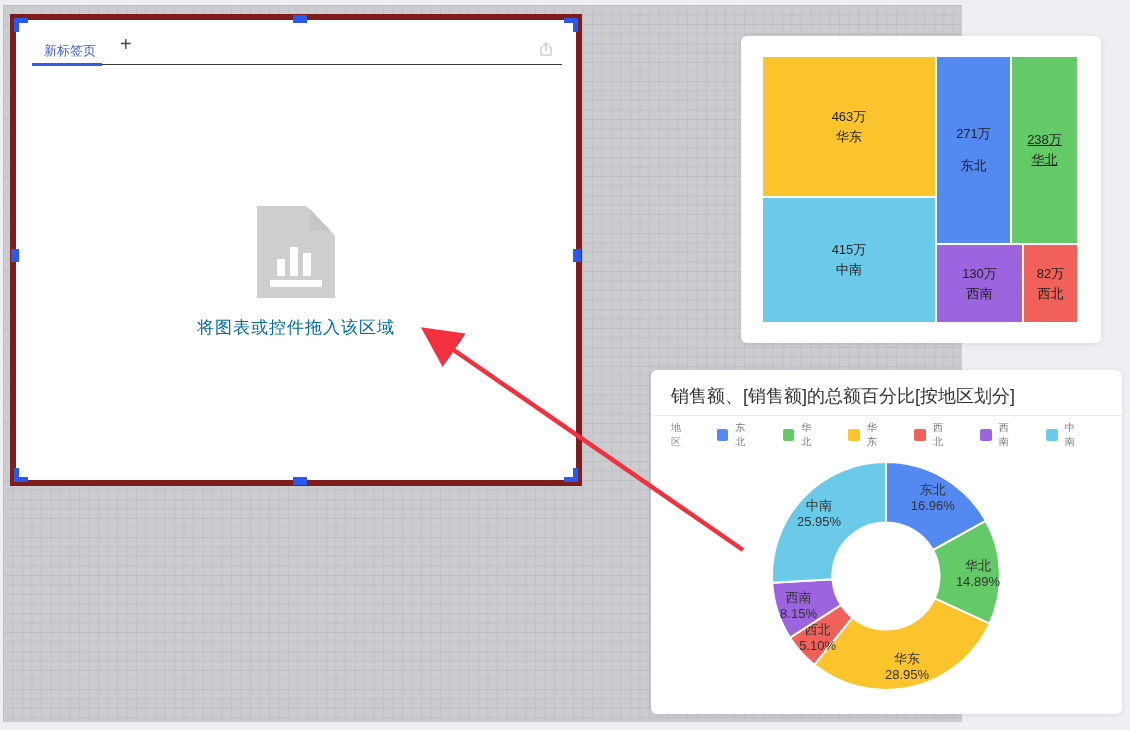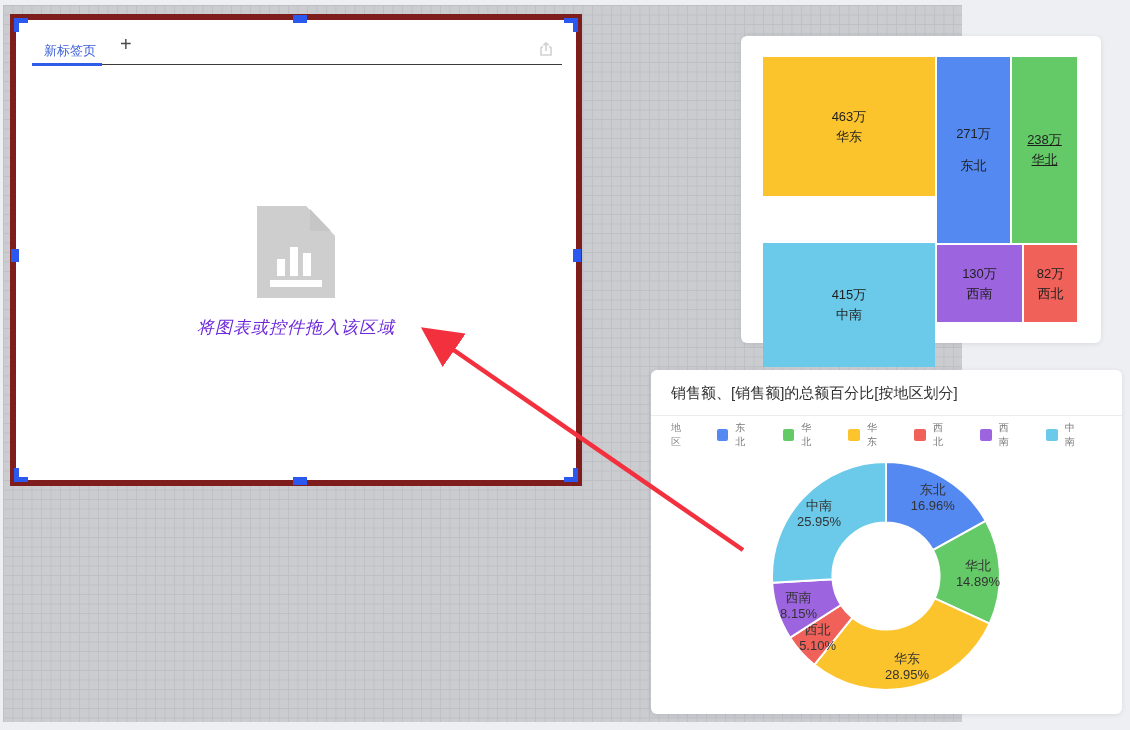--- a/index.html
+++ b/index.html
@@ -17,21 +17,21 @@
     background:#fff; border:6px solid #7f1d1d; }
   .tabbar { position:absolute; left:0; top:0; right:0; height:45px; }
   .tab-divider { position:absolute; left:16px; right:14px; bottom:0; height:1px; background:#3C3C3C; }
   .tab-active-line { position:absolute; left:16px; bottom:-1px; width:70px; height:3px; background:#2F5BE9; z-index:2; }
   .tab-label { position:absolute; left:28px; top:22px; font-size:13px; color:#3C5FD8; cursor:pointer; }
   .tab-add { position:absolute; left:104px; top:14px; font-size:20px; font-weight:300; color:#4a4a4a; cursor:pointer; line-height:20px; }
   .share-btn { position:absolute; right:22px; top:21px; width:16px; height:16px; cursor:pointer; }
 
   .drop-hint { position:absolute; left:0; top:45px; right:0; bottom:0;
     display:flex; flex-direction:column; align-items:center; justify-content:center; }
-  .drop-hint .txt { margin-top:14px; font-size:17px; color:#6d28d9; letter-spacing:1px;font-style:italic; }
+  .drop-hint .txt { margin-top:14px; font-size:17px; color:#0369a1; letter-spacing:1px; }
 
   
   .hb { position:absolute; width:14px; height:14px; z-index:5; }
   .hb-tl { left:-2px; top:-2px; border-left:5px solid #2B59EF; border-top:5px solid #2B59EF; }
   .hb-tr { right:-2px; top:-2px; border-right:5px solid #2B59EF; border-top:5px solid #2B59EF; }
   .hb-bl { left:-2px; bottom:-2px; border-left:5px solid #2B59EF; border-bottom:5px solid #2B59EF; }
   .hb-br { right:-2px; bottom:-2px; border-right:5px solid #2B59EF; border-bottom:5px solid #2B59EF; }
   .he { position:absolute; background:#2B59EF; z-index:5; }
   .he-top { left:277px; top:-5px; width:14px; height:8px; }
   .he-bottom { left:277px; bottom:-5px; width:14px; height:8px; }
@@ -39,21 +39,21 @@
   .he-right { right:-5px; top:229px; width:8px; height:13px; }
 
   
   .card { position:absolute; background:#fff; border-radius:6px; box-shadow:0 1px 5px rgba(40,50,70,.10);padding-left:44px; }
   .treemap-card { left:741px; top:36px; width:360px; height:307px; }
   .treemap-area { position:absolute; left:22px; top:21px; width:314px; height:265px; }
   .tm-cell { position:absolute; display:flex; flex-direction:column; align-items:center; justify-content:center;
     font-size:13px; color:#1f1f1f; line-height:20px; cursor:pointer; }
 
   .donut-card { left:651px; top:370px; width:471px; height:344px; }
-  .donut-title { position:absolute; left:20px; top:14px; font-size:15px; color:#333; }
+  .donut-title { position:absolute; left:20px; top:14px; font-size:18px; color:#333; }
   .donut-title-divider { position:absolute; left:0; right:0; top:45px; height:1px; background:#EBEBEB; }
   .legend-row { position:absolute; left:20px; top:56px; right:10px; height:18px;
     display:flex; align-items:center; font-size:10px; color:#7a7a7a; }
   .legend-dim { color:#8a8a8a; margin-right:26px; }
   .legend-item { display:flex; align-items:center; margin-right:28px; cursor:pointer; }
   .legend-swatch { width:12px; height:12px; border-radius:2px; margin-right:7px; }
   .donut-svg { position:absolute; left:0; top:80px; }
   .donut-label { font-size:13px; fill:#333; text-anchor:middle; }
 
   .arrow-layer { position:absolute; left:0; top:0; width:1130px; height:730px; pointer-events:none; z-index:9; }
@@ -109,21 +109,21 @@
         <span>华东</span>
       </div>
       <div class="tm-cell" style="left: 174px; top: 0px; width: 73px; height: 186px; background: rgb(85, 137, 242); gap: 12px;">
         <span>271万</span>
         <span>东北</span>
       </div>
       <div class="tm-cell" style="left: 249px; top: 0px; width: 65px; height: 186px; background: rgb(99, 202, 103); text-decoration: underline;">
         <span>238万</span>
         <span>华北</span>
       </div>
-      <div class="tm-cell" style="left: 0px; top: 141px; width: 172px; height: 124px; background: rgb(107, 201, 233); margin-top: 45px;">
+      <div class="tm-cell" style="left: 0px; top: 141px; width: 172px; height: 124px; background: rgb(107, 201, 233);">
         <span>415万</span>
         <span>中南</span>
       </div>
       <div class="tm-cell" style="left: 174px; top: 188px; width: 85px; height: 77px; background: rgb(156, 100, 223); text-align: center;">
         <span>130万</span>
         <span>西南</span>
       </div>
       <div class="tm-cell" style="left: 261px; top: 188px; width: 53px; height: 77px; background: rgb(240, 97, 90);">
         <span>82万</span>
         <span>西北</span>

